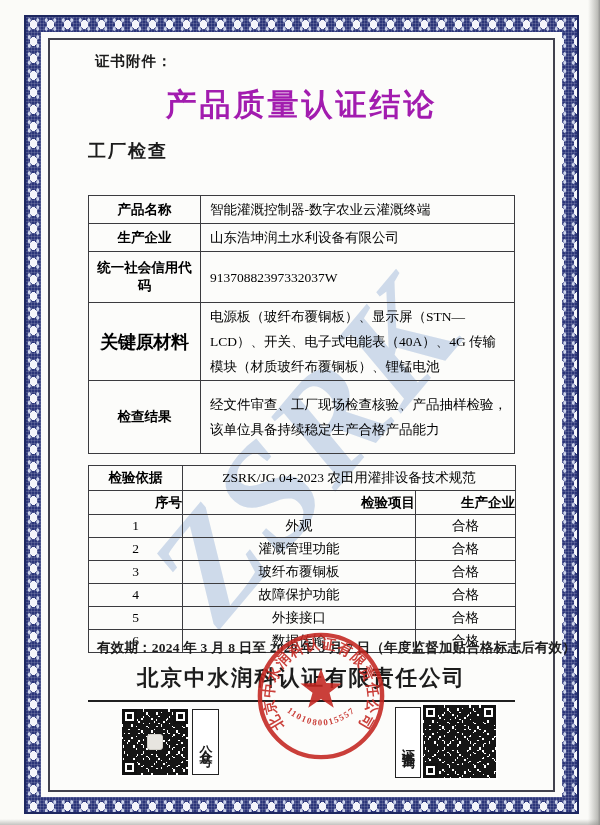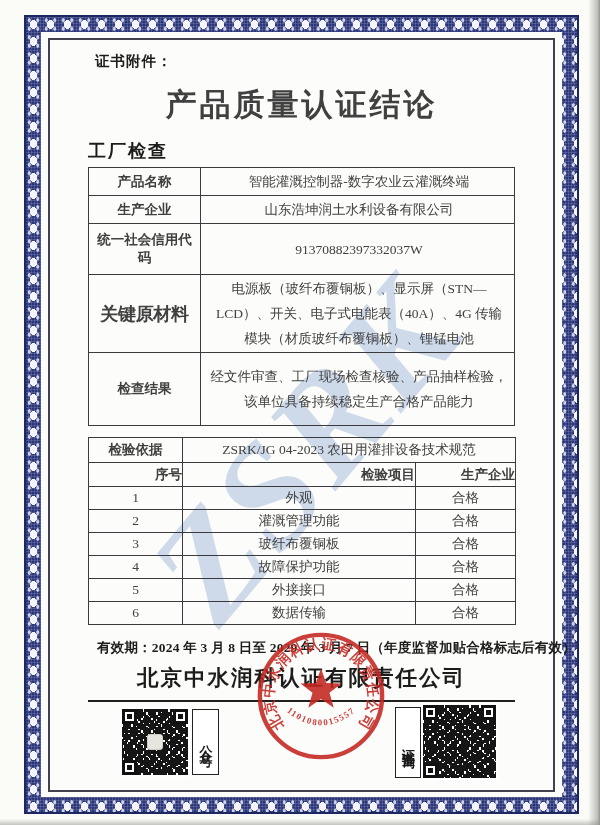--- a/index.html
+++ b/index.html
@@ -54,38 +54,38 @@
   }
   
   .content { position:absolute; inset:0; z-index:2; }
   .attachment {
     position:absolute; left:95px; top:52px;
     font-size:14.5px; font-weight:bold; letter-spacing:1px;
   }
   .title {
     position:absolute; left:88px; width:427px; top:84px; text-align:center;
     font-family:"Liberation Sans","DejaVu Sans",sans-serif;
-    font-size:31px; font-weight:bold; letter-spacing:3px; color:#404040;
+    font-size:31px; font-weight:bold; letter-spacing:3px; color:#a21caf;
   }
   .section-h {
     position:absolute; left:88px; width:427px; 
     font-size:18px; font-weight:bold; letter-spacing:2px;
   }
   .h-factory { top:139px; }
   .h-sampling { top:411px; }
   table {
     position:absolute; border-collapse:collapse; table-layout:fixed;
-    font-size:13.5px; color:#404040;
+    font-size:13.5px; color:#000000;margin-top:28px;
   }
   td {
     border:1.6px solid #3b3b3f; vertical-align:middle;
     overflow:hidden;
   }
   td.lab { text-align:center; font-weight:bold; padding:0 2px; }
-  td.val { text-align:center; padding:1px 6px 1px 9px; line-height:25px; }
+  td.val { text-align:left; padding:1px 6px 1px 9px; line-height:25px; }
   td.ctr { text-align:center; }
   .t1 { left:88px; top:167px; width:427px; }
   .t1 col.c1 { width:112px; }
   .t1 tr:nth-child(1){ height:23px; }
   .t1 tr:nth-child(2){ height:22px; }
   .t1 tr:nth-child(3){ height:51px; }
   .t1 tr:nth-child(4){ height:22px; }
   .t1 tr:nth-child(5){ height:73px; }
   .t1 tr:nth-child(6){ height:49px; }
   .t1 tr:nth-child(4) td.lab { font-size:18px; letter-spacing:-.3px; }

